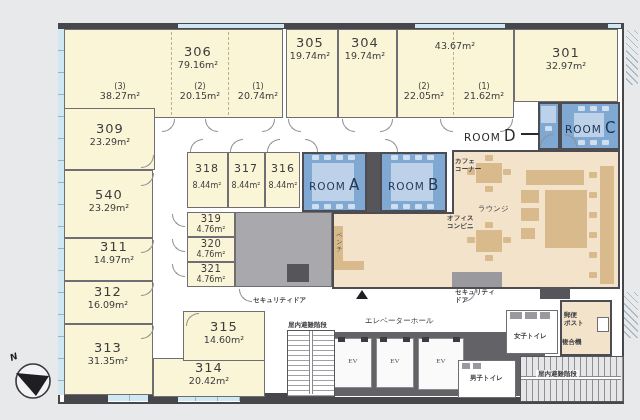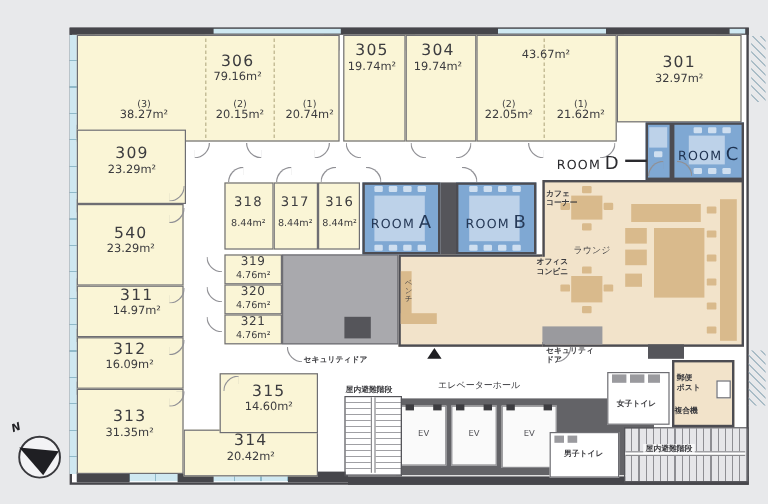--- a/index.html
+++ b/index.html
@@ -33,21 +33,21 @@
   .jp { position: absolute; font-size: 6.5px; font-weight: bold; color: #3a3a3e; line-height: 1.25; white-space: nowrap; }
   .jp-md { font-size: 7.5px; }
   .jp-v { writing-mode: vertical-rl; }
   .arc { position: absolute; width: 13px; height: 13px; border-right: 1.2px solid #909095; border-bottom: 1.2px solid #909095; border-radius: 0 0 13px 0; }
   .ch { position: absolute; width: 7px; height: 5px; background: #cfdff0; border-radius: 1px; }
   .tb { position: absolute; background: #bdd2e9; }
   .st { position: absolute; width: 8px; height: 6px; background: #d9ba8c; border-radius: 1px; }
   .fur { position: absolute; background: #d9ba8c; }
   .evcar { position: absolute; background: #fafafa; border: 1.6px solid #8a8a8e; }
   .evcar .tick { position: absolute; top: -2px; width: 7px; height: 5px; background: #3c3c40; }
-  .evlbl { position: absolute; width: 100%; top: 18px; text-align: center; font-size: 7px; color: #55555a; }
+  .evlbl { position: absolute; width: 100%; top: 18px; text-align: center; font-size: 7px; color: #55555a; font-family: Liberation Serif, serif; }
   .whiteroom { position: absolute; background: #ffffff; border: 1.6px solid #6e6e73; }
   .stairs-in { position: absolute; background: repeating-linear-gradient(to bottom, #ffffff 0 4px, #a0a0a4 4px 5px); border: 1.8px solid #55555a; }
   .stairs-out { position: absolute; background: repeating-linear-gradient(to right, #e6e6e9 0 5px, #8e8e93 5px 6px); border: 1.8px solid #55555a; }
   .midline-v { position: absolute; background: #ffffff; border-left: 1px solid #8a8a8e; border-right: 1px solid #8a8a8e; }
   .midline-h { position: absolute; background: #ffffff; border-top: 1px solid #8a8a8e; border-bottom: 1px solid #8a8a8e; }
   .tri { position: absolute; width: 0; height: 0; border-left: 6px solid transparent; border-right: 6px solid transparent; border-bottom: 9px solid #1f1f23; }
   .hatch { position: absolute; background: repeating-linear-gradient(45deg, transparent 0 4px, #a9bcc6 4px 5px); }
   .lbl-bg { background: rgba(255,255,255,0.75); padding: 0 2px; }
   .dash-ptr { position: absolute; height: 2px; background: #2a2a2e; }
 </style>

